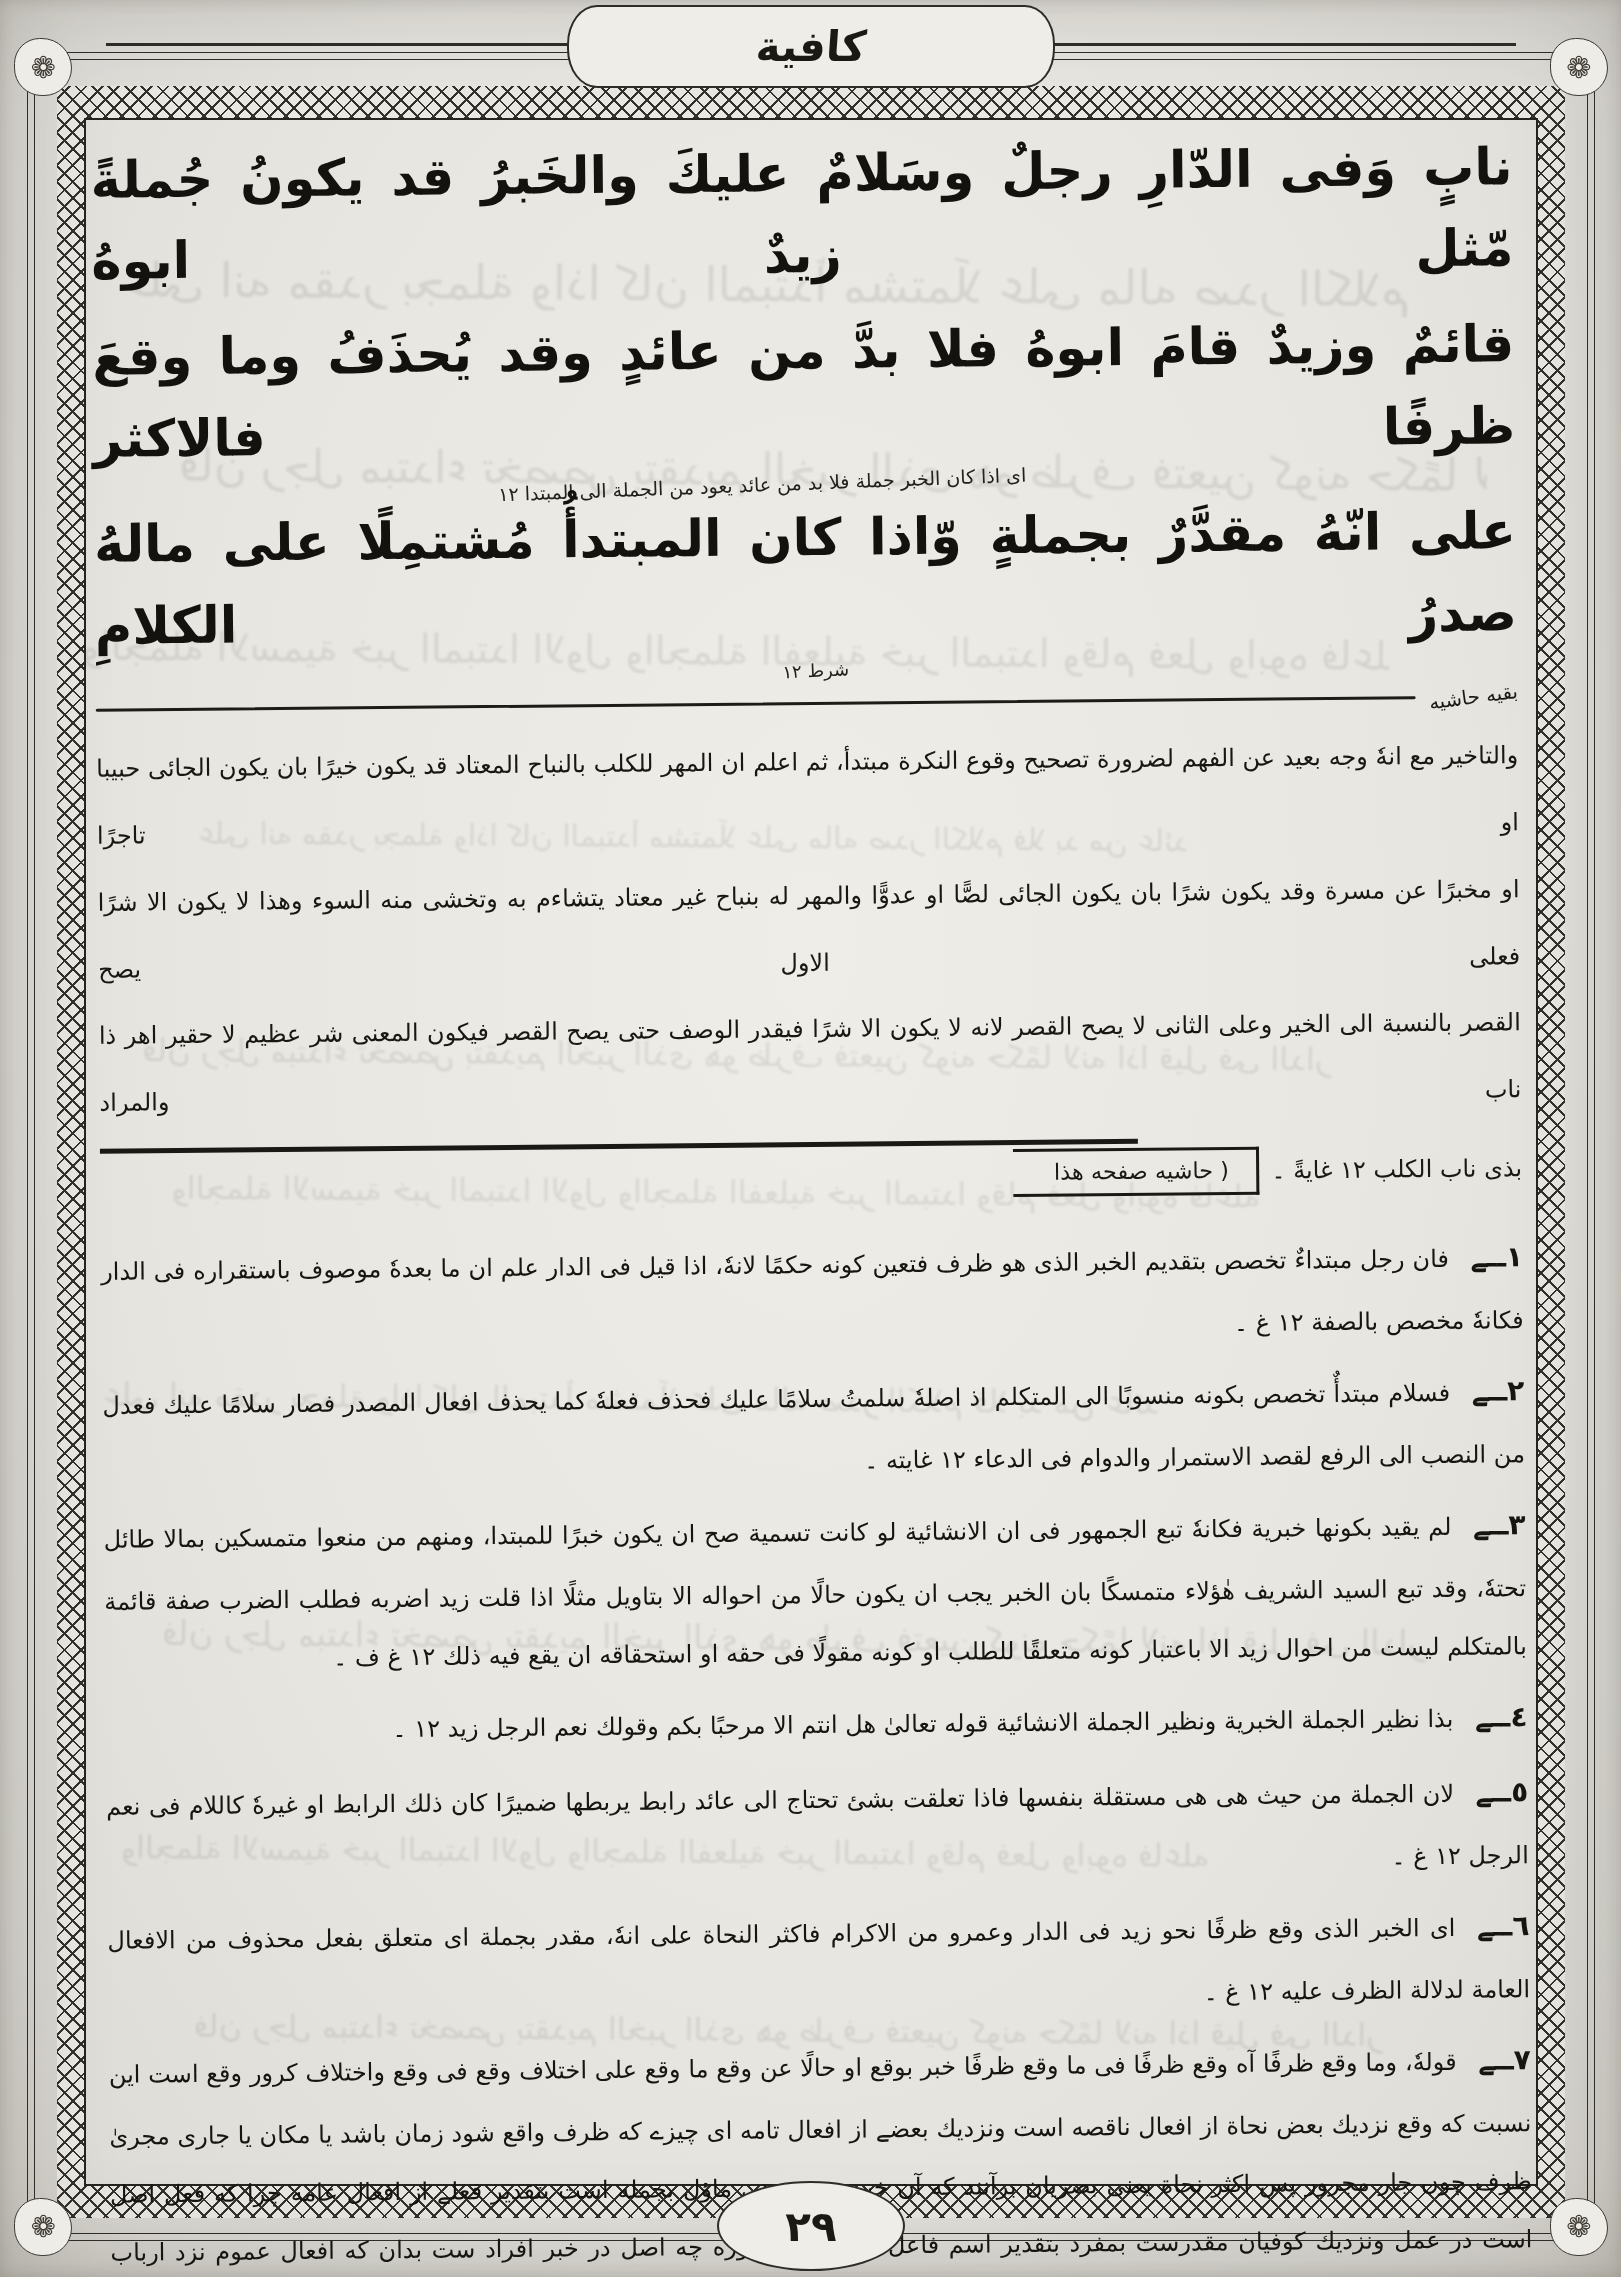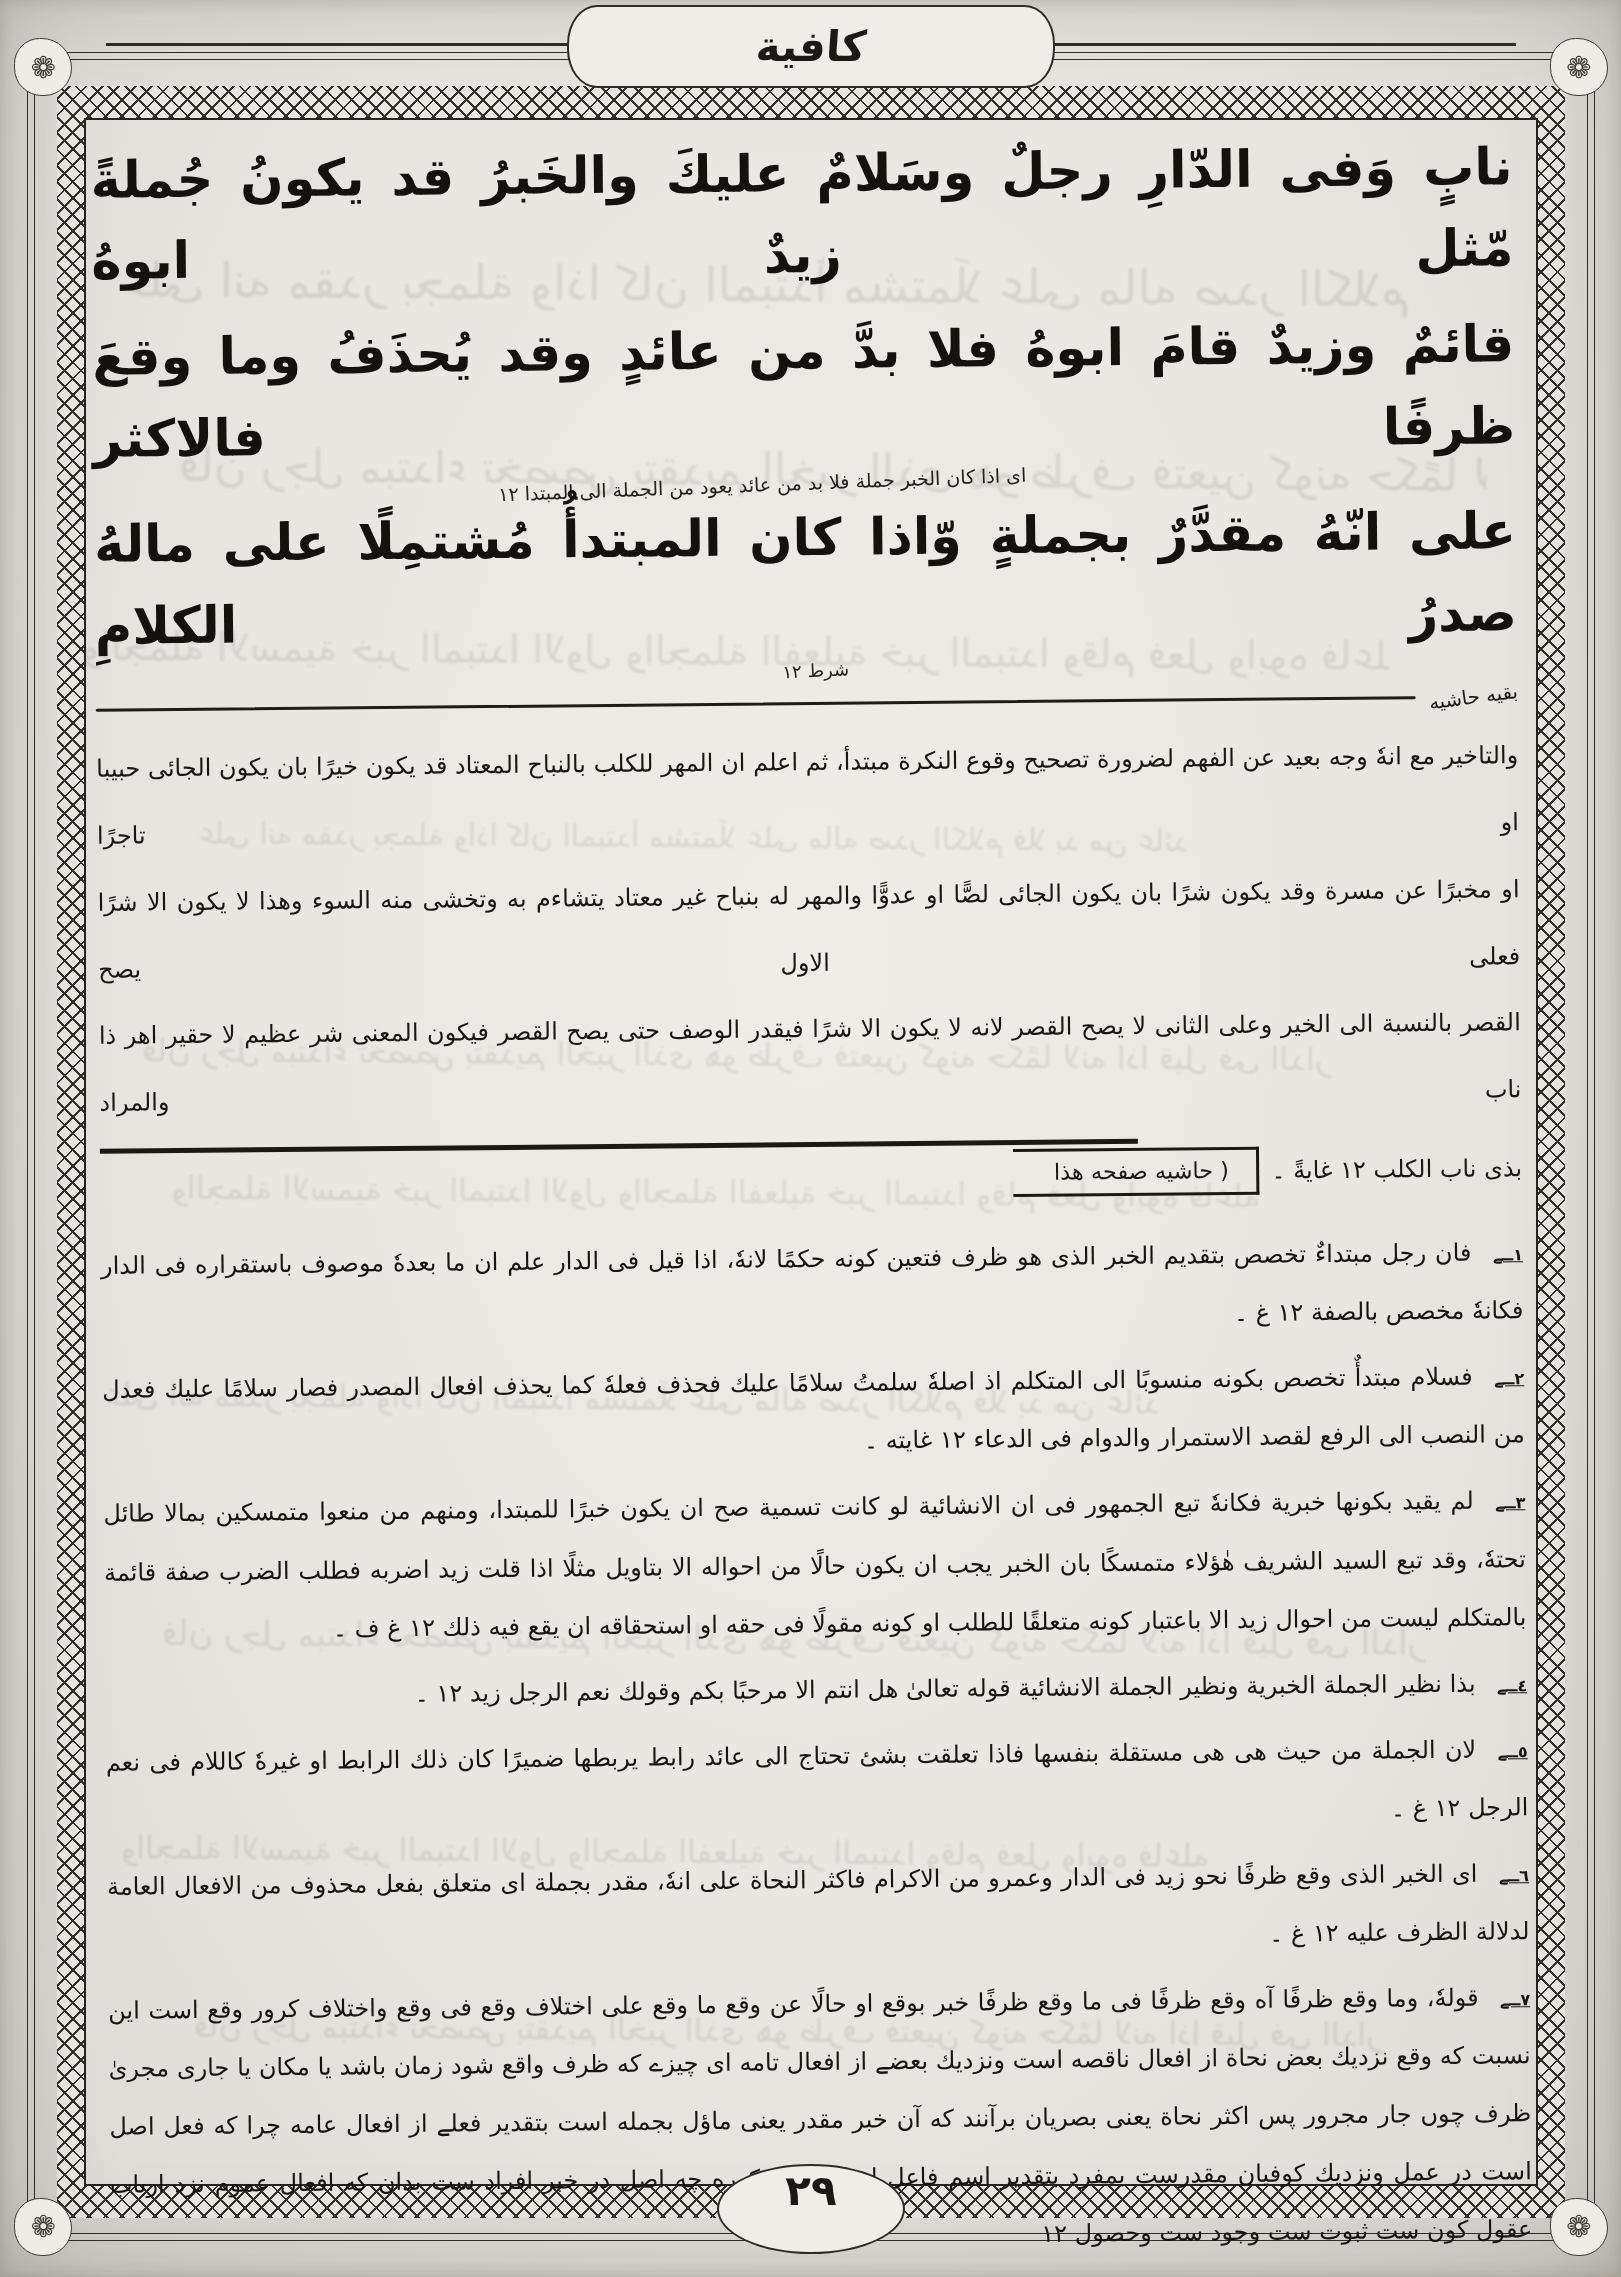--- a/index.html
+++ b/index.html
@@ -25,23 +25,23 @@
     font-size:30px;color:#403d36;}
   .c-tl{left:14.3px;top:38px}.c-tr{right:14.3px;top:38px}.c-bl{left:14.3px;bottom:21.5px}.c-br{right:14.3px;bottom:21.5px}
   
   .cartouche{position:absolute;top:5.4px;left:50%;transform:translateX(-50%);width:484px;height:79px;
     background:#efede8;border:2.2px solid #2e2c27;border-radius:30px/39px;z-index:7;
     display:flex;align-items:center;justify-content:center;}
   .cartouche .ttl{font-size:42px;font-weight:bold;transform:skewX(-4deg);}
   .hrule{position:absolute;top:43px;height:2.7px;background:#2e2c27;z-index:5;}
   .hr-l{left:106px;width:466px}.hr-r{right:106px;width:466px}
   
-  .lens{position:absolute;left:50%;bottom:23px;transform:translateX(-50%);width:184px;height:86px;
+  .lens{position:absolute;left:50%;bottom:6px;transform:translateX(-50%);width:184px;height:86px;
     background:#efede8;border:2.2px solid #2e2c27;border-radius:50%;z-index:7;
-    display:flex;align-items:flex-start;justify-content:center;}
+    display:flex;align-items:center;justify-content:center;}
   .lens .num{font-size:42px;font-weight:bold;}
   
   .content{position:absolute;left:100px;right:100px;top:131px;bottom:99px;z-index:5;
     direction:rtl;transform:rotate(-0.55deg);}
   .content>*{position:relative;z-index:1;}
   .ghost{position:absolute;z-index:0;color:#55514a;opacity:.13;filter:blur(1.3px);
     transform:scaleX(-1) rotate(-1deg);white-space:nowrap;overflow:hidden;width:92%;pointer-events:none;}
   .matn-line{font-weight:bold;font-size:51px;line-height:1.6;text-align:justify;text-align-last:justify;
     word-spacing:7.2px;color:#14120e;}
   .l1{margin-top:1.8px;}
@@ -53,21 +53,21 @@
   .div1 .lbl{font-size:19.7px;transform:rotate(-7deg);white-space:nowrap;}
   .div1 .ln{flex:1;height:3.6px;background:#1e1c18;border-radius:1.8px;}
   .para-line{font-size:24px;line-height:2.78;text-align:justify;text-align-last:justify;color:#191712;}
   .div2row{position:relative;height:86px;margin-top:9px;}
   .div2row .ln{position:absolute;top:3.6px;left:0;width:73%;height:4.5px;background:#1b1915;}
   .div2row .tail-wrap{position:absolute;top:12.5px;right:0;display:flex;align-items:center;direction:rtl;}
   .para-tail{font-size:24px;font-weight:500;padding-left:12.5px;white-space:nowrap;}
   .hbox{border:3.1px solid #1b1915;border-left:none;padding:7.2px 27px 9px 41px;font-size:22.4px;white-space:nowrap;}
   .notes{margin-top:5.4px;}
   .note{font-size:24px;line-height:2.42;text-align:justify;color:#17150f;margin-bottom:8px;}
-  .note .mk{font-weight:bold;font-size:16px;padding-left:21.5px;white-space:nowrap;text-decoration:underline;}
+  .note .mk{font-weight:bold;font-size:28px;padding-left:21.5px;white-space:nowrap;}
 </style>
 </head>
 <body>
 
 <div class="page">
 
   <div class="frame-outer"></div>
   <div class="band"></div>
   <div class="band-mask"></div>
   <div class="frame-inner"></div>

